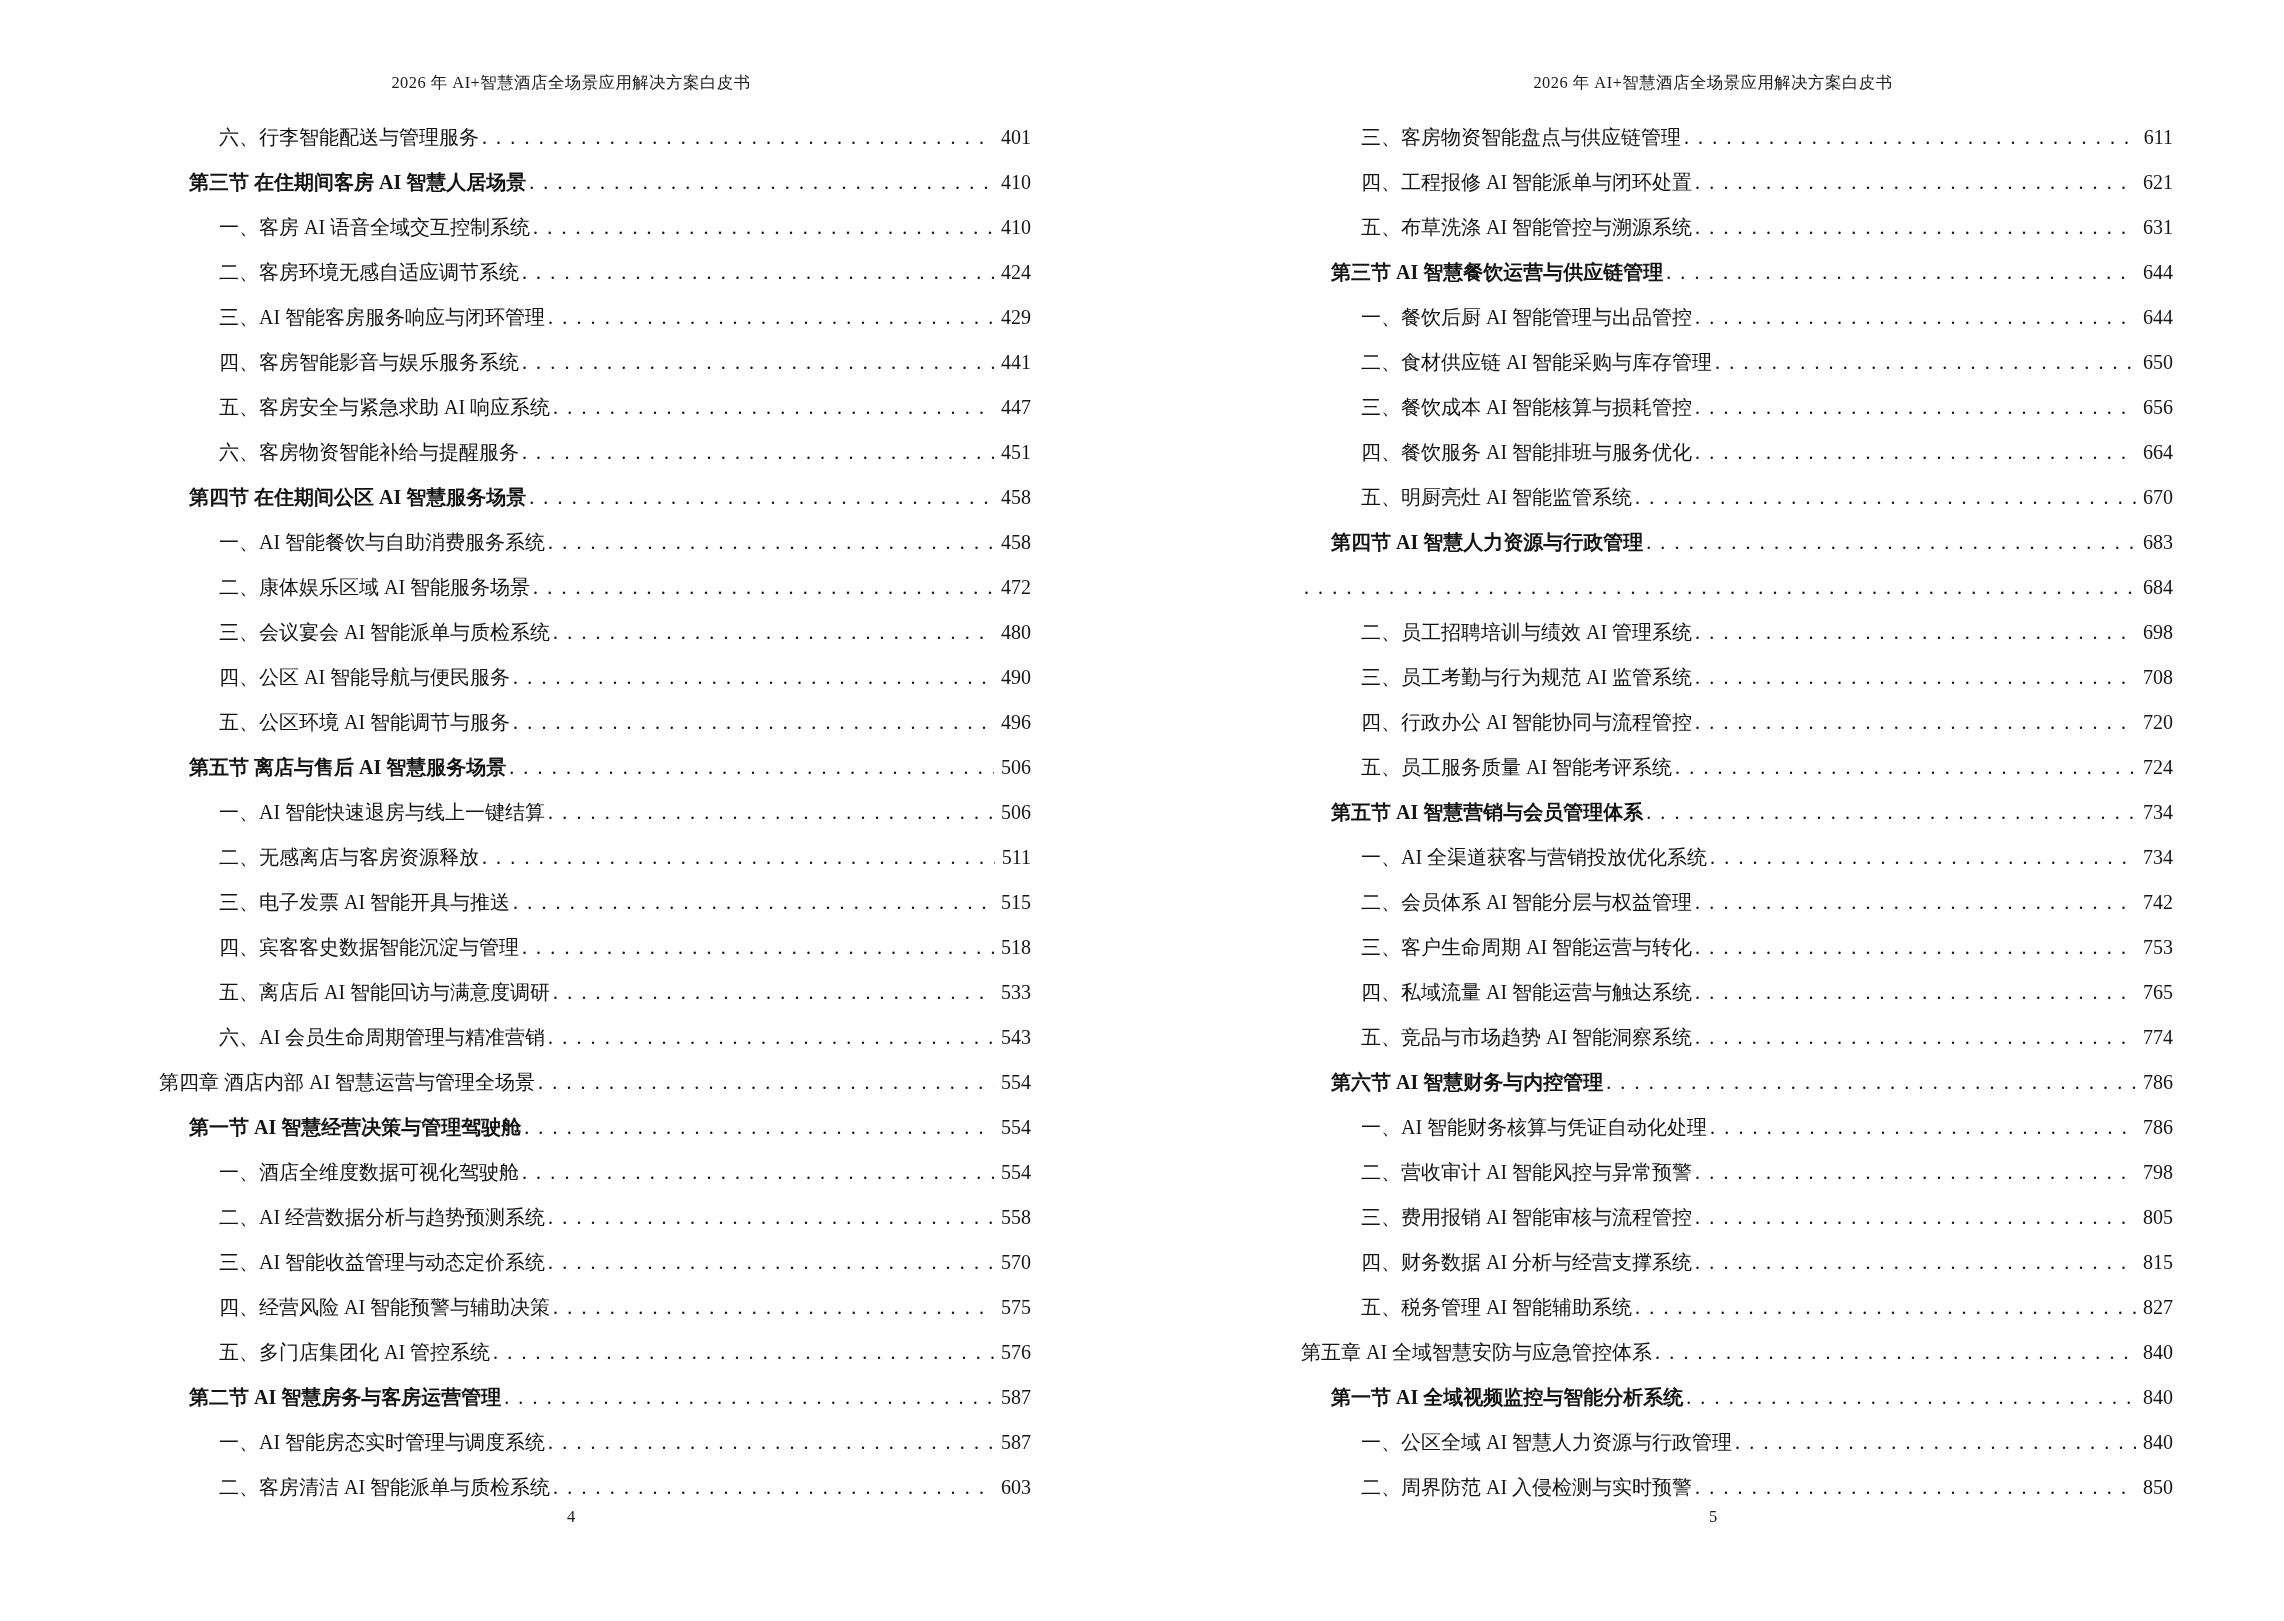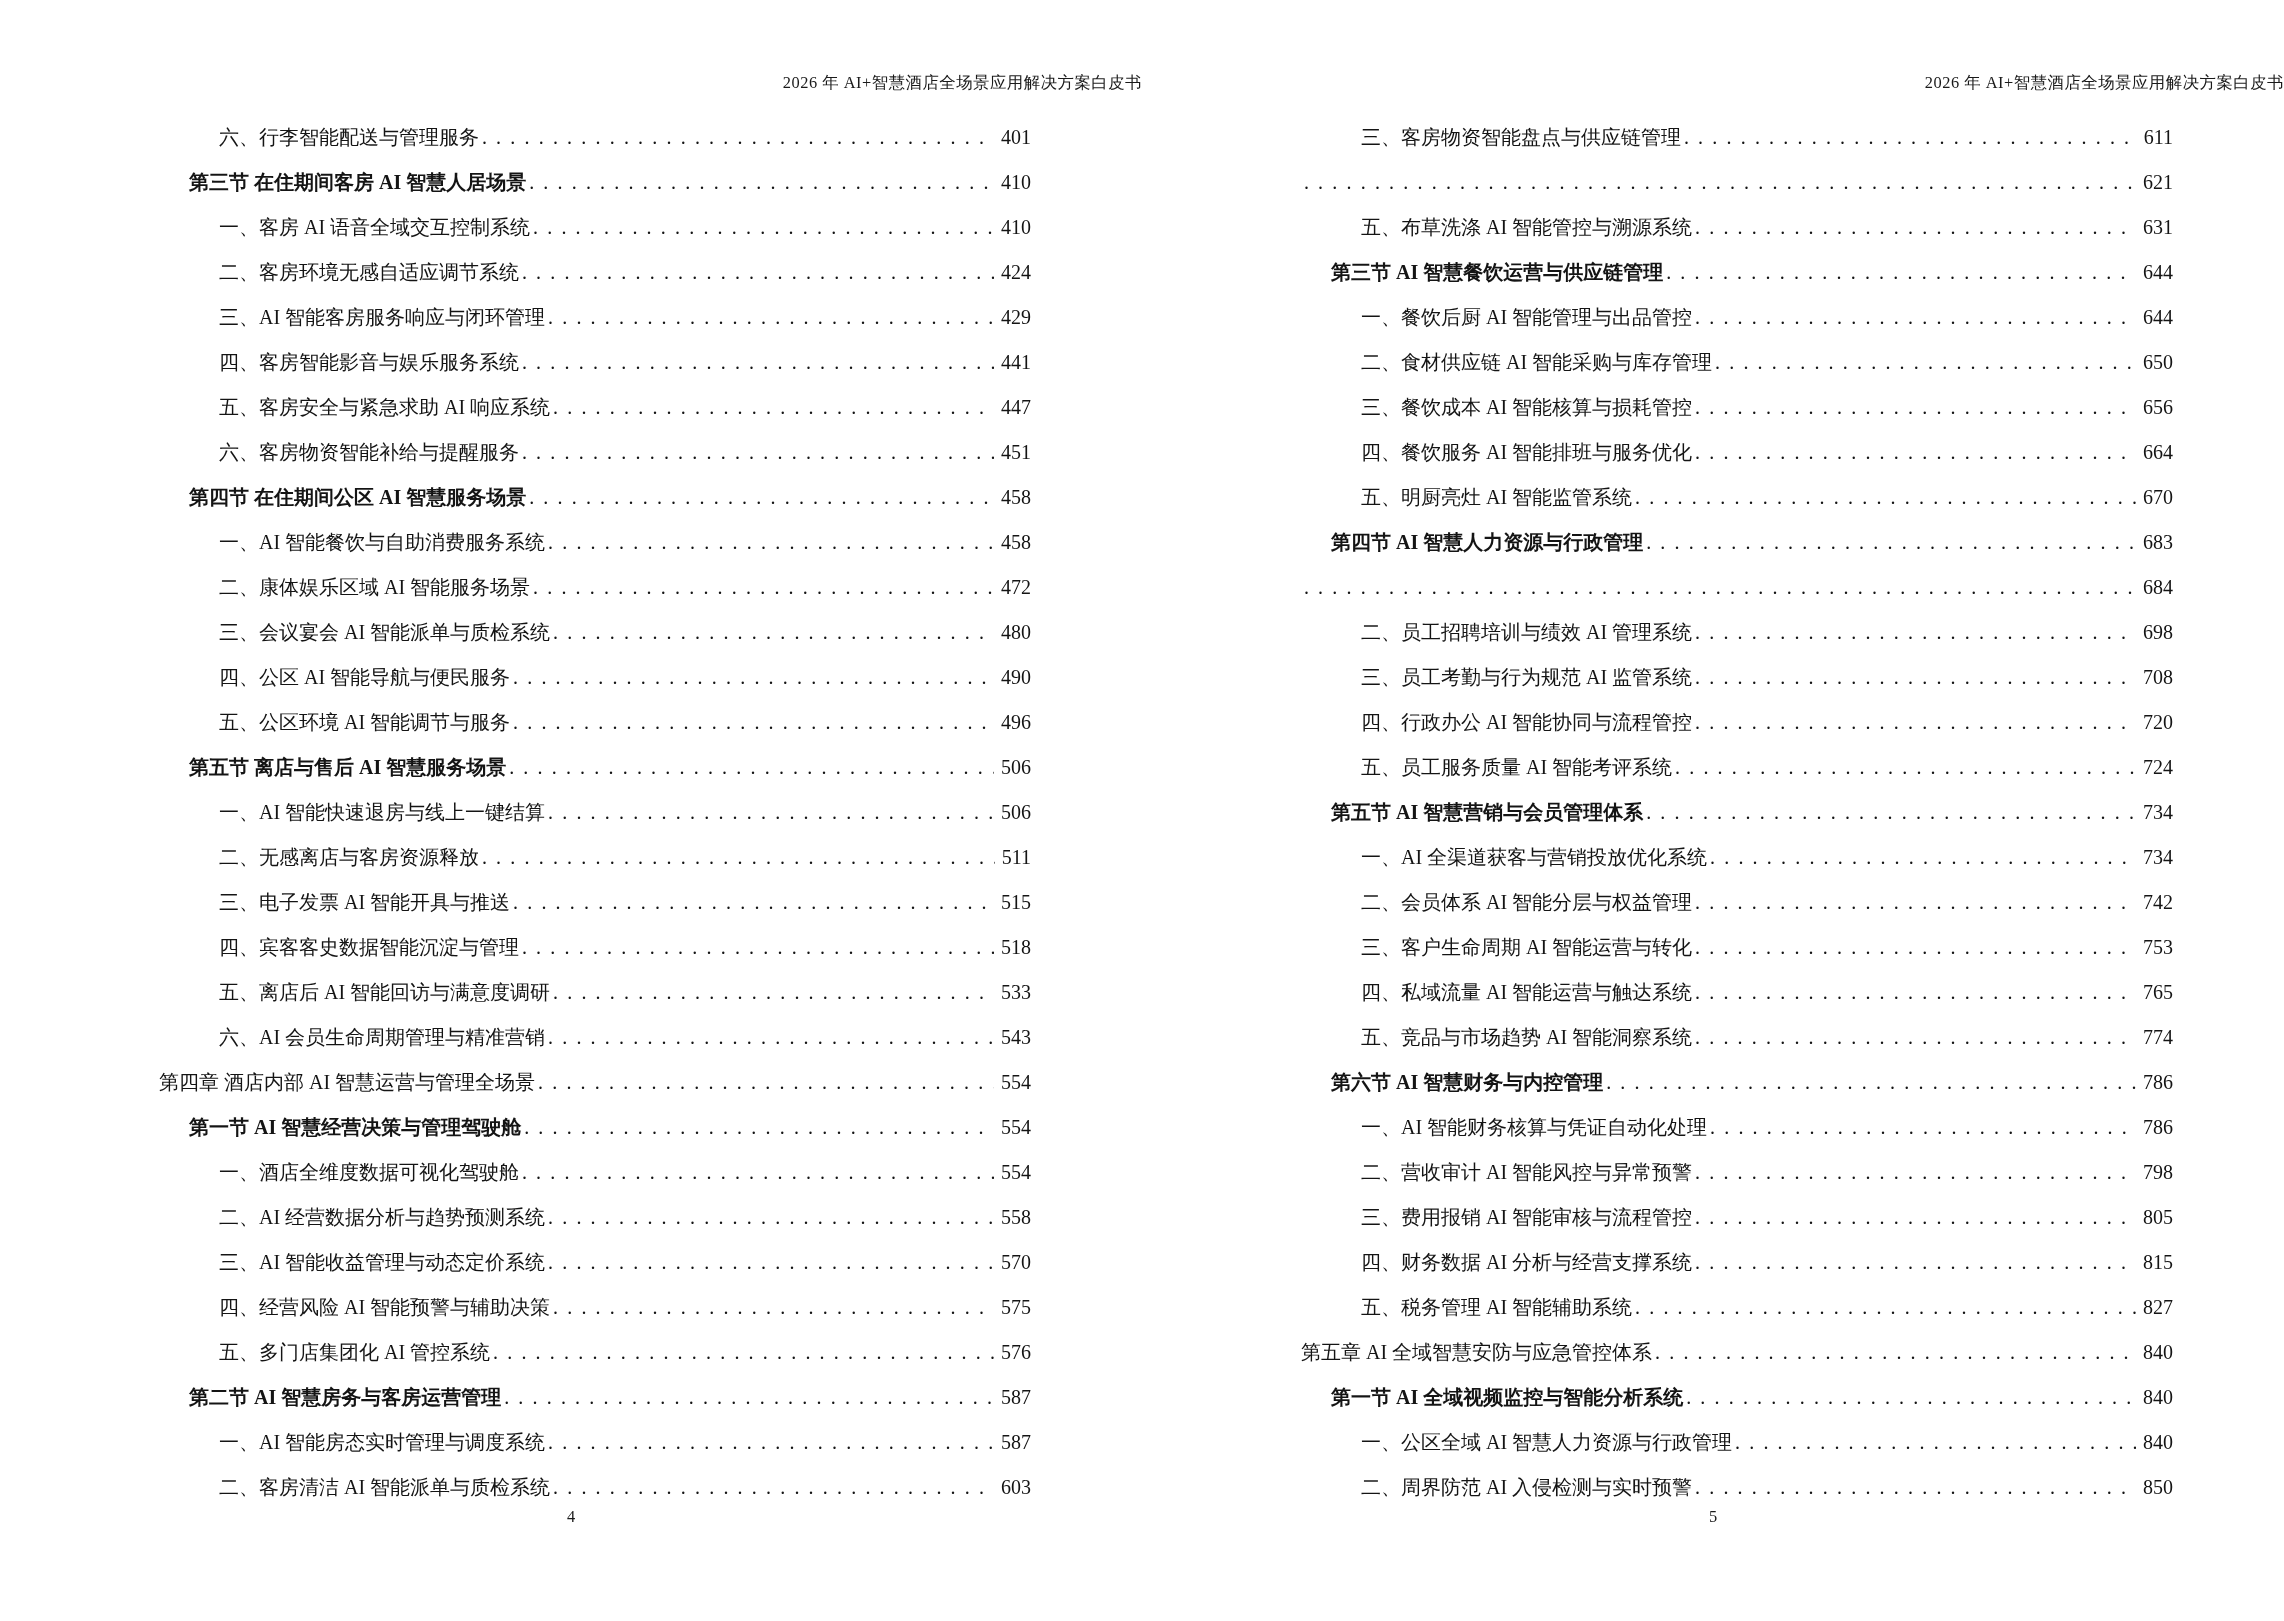--- a/index.html
+++ b/index.html
@@ -18,21 +18,21 @@
   }
   .page {
     position: relative;
     width: 1142px;
     height: 1622px;
     box-sizing: border-box;
     padding-top: 72px;
     background: #ffffff;
   }
   .page-header {
-    text-align: right;
+    text-align: center;
     font-size: 16.4px;
     line-height: 21.7px;
     letter-spacing: 0.5px;
     color: #1a1a1a;
     white-space: nowrap;
   }
   .toc {
     margin: 21.7px auto 0 159px;
     width: 872px;
   }
@@ -243,20 +243,21 @@
 
   <section class="page">
     <div class="page-header">2026 年 AI+智慧酒店全场景应用解决方案白皮书</div>
     <div class="toc">
         <div class="toc-row item">
     <span class="toc-label">三、客房物资智能盘点与供应链管理</span>
     <span class="toc-dots">................................................................................................................................................................</span>
     <span class="toc-num">611</span>
   </div>
         <div class="toc-row item">
+    <span class="toc-label">四、工程报修 AI 智能派单与闭环处置</span>
     <span class="toc-dots">................................................................................................................................................................</span>
     <span class="toc-num">621</span>
   </div>
         <div class="toc-row item">
     <span class="toc-label">五、布草洗涤 AI 智能管控与溯源系统</span>
     <span class="toc-dots">................................................................................................................................................................</span>
     <span class="toc-num">631</span>
   </div>
         <div class="toc-row section">
     <span class="toc-label">第三节 AI 智慧餐饮运营与供应链管理</span>

